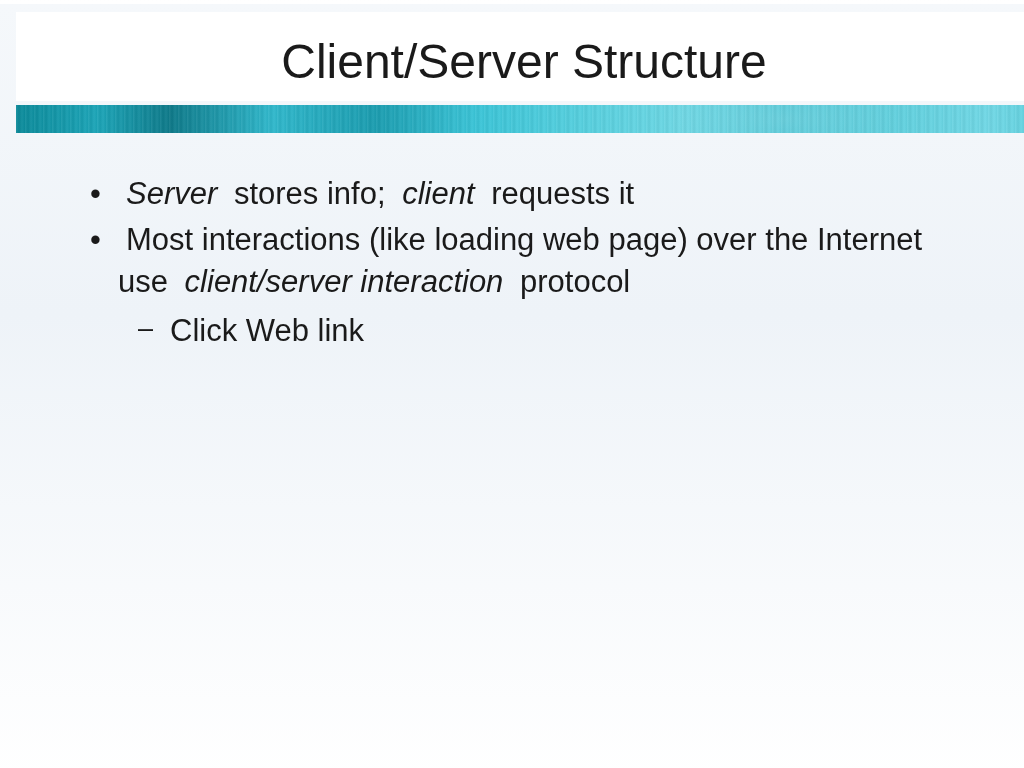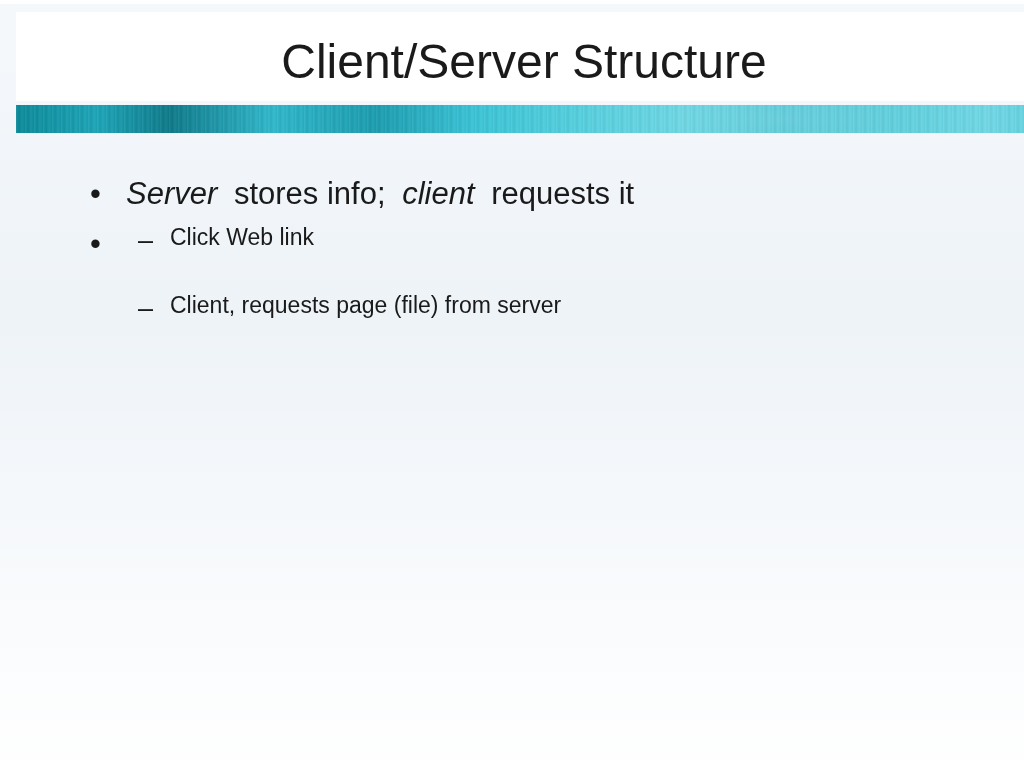--- a/index.html
+++ b/index.html
@@ -72,21 +72,21 @@
       font-size: 31px;
       color: #1a1a1a;
     }
     .bullet-l2 {
       list-style: none;
       margin-top: 8px;
     }
     .bullet-l2 > li {
       position: relative;
       padding-left: 40px;
-      font-size: 23px;
+      font-size: 31px;
       color: #1a1a1a;
       line-height: 1.3;
       margin-bottom: 38px;
     }
     .bullet-l2 > li::before {
       content: '–';
       position: absolute;
       left: 12px;
       top: 0;
       font-size: 27px;
@@ -101,20 +101,20 @@
 
 <div class="slide">
   <h1 class="title">Client/Server Structure</h1>
   <div class="divider"></div>
   <div class="content">
     <ul class="bullet-l1">
       <li>
         <span><span class="italic">Server</span><span> stores info; </span><span class="italic">client</span><span> requests it</span></span>
       </li>
       <li>
+        <span><span>Most interactions (like loading web page) over the Internet use </span><span class="italic">client/server interaction</span><span> protocol</span></span>
         <ul class="bullet-l2">
           <li><span>Click Web link</span></li>
-          <li><span>Client, requests page (file) from server</span></li>
         </ul>
       </li>
     </ul>
   </div>
 </div>
 
 </body></html>

